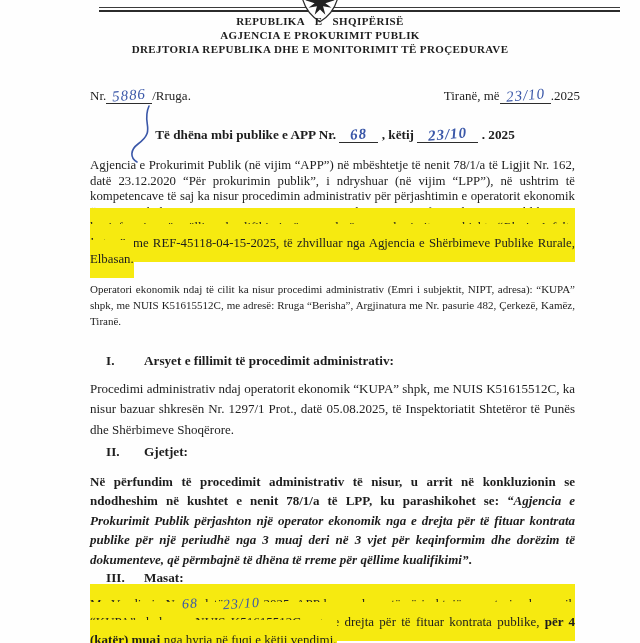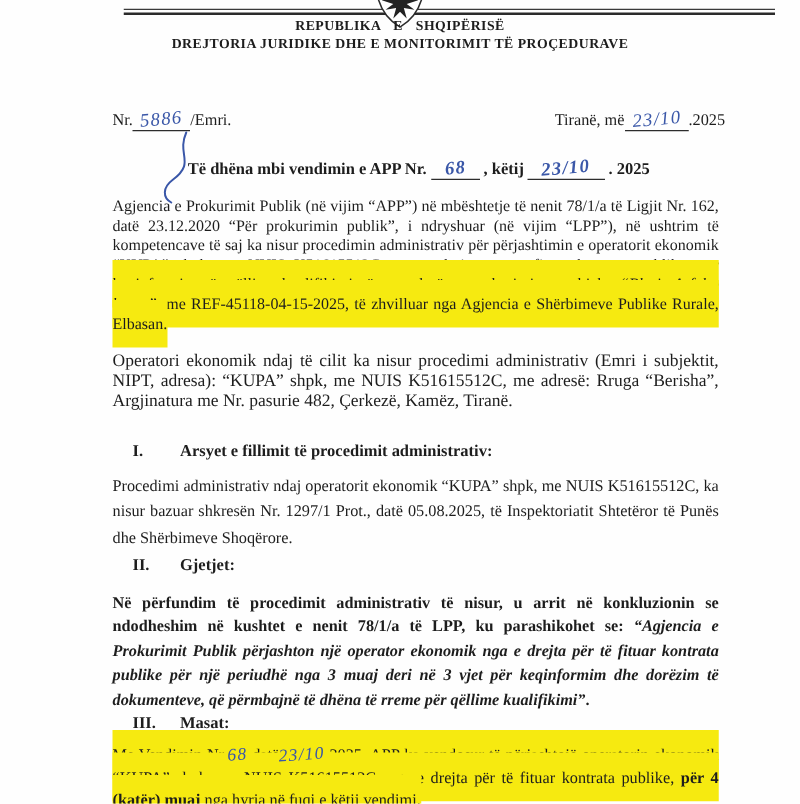--- a/index.html
+++ b/index.html
@@ -32,21 +32,21 @@
     line-height:1;
   }
   .flourish{position:absolute;left:122px;top:104px;width:42px;height:62px;z-index:2;}
   
   .doc-title{position:absolute;top:127px;left:90px;right:60px;text-align:center;font-weight:bold;font-size:13.2px;}
   .doc-title .fill{padding:0 11px;}
   
   .content{position:absolute;top:158px;left:90px;right:65px;}
   .content p{margin:0;text-align:justify;}
   .p1{font-size:12.8px;line-height:15.6px;margin-bottom:15px !important;}
-  .p2{font-size:14px;line-height:15.8px;margin-bottom:22px !important;}
+  .p2{font-size:11px;line-height:15.8px;margin-bottom:22px !important;}
   .p3{font-size:13px;line-height:20.8px;margin-bottom:2px !important;}
   .p4{font-size:13px;line-height:19.5px;margin-bottom:0 !important;font-weight:bold;}
   .p5{font-size:13px;line-height:18px;}
   .sec{display:flex;font-weight:bold;font-size:13.2px;line-height:17px;}
   .sec .num{width:38px;padding-left:16px;flex:none;}
   .sec1{margin-bottom:10px;}
   .sec2{margin-bottom:12px;margin-top:2px;}
   .sec3{margin-bottom:9px;}
   .hl{background:#f6ea10;padding:12px 0;}
   .it{font-style:italic;}
@@ -61,38 +61,39 @@
 
   <div class="rule-thin"></div>
   <div class="rule-thick"></div>
   <svg class="emblem" viewBox="0 0 64 52">
     <path d="M7,1 Q7,34 32,49 Q57,34 57,1 Z" fill="#ffffff" stroke="#2b2b2b" stroke-width="1.6"></path>
     <path d="M32,5 L28,11 L22,7 L25,14 L15,12 L23,19 L13,21 L25,25 L17,31 L28,29 L25,40 L32,33 L39,40 L36,29 L47,31 L39,25 L51,21 L41,19 L49,12 L39,14 L42,7 L36,11 Z" fill="#222222"></path>
   </svg>
 
   <div class="letterhead">
     <div class="lh-line rep">REPUBLIKA E SHQIPËRISË</div>
-    <div class="lh-line">DREJTORIA JURIDIKE DHE E MONITORIMIT TË PROÇEDURAVE</div>
+    <div class="lh-line">AGJENCIA E PROKURIMIT PUBLIK</div>
+    <div class="lh-line">DREJTORIA REPUBLIKA DHE E MONITORIMIT TË PROÇEDURAVE</div>
   </div>
 
   <div class="proto-row">
     <div>
-      <span>Nr.</span><span class="fill"><span class="hand">5886</span></span><span>/Emri.</span>
+      <span>Nr.</span><span class="fill"><span class="hand">5886</span></span><span>/Rruga.</span>
     </div>
     <div>
       <span>Tiranë, më</span><span class="fill"><span class="hand">23/10</span></span><span>.2025</span>
     </div>
   </div>
 
   <svg class="flourish" viewBox="0 0 42 62">
     <path d="M27,2 C19,20 35,26 16,40 C8,46 8,54 15,58" fill="none" stroke="#3a57a8" stroke-width="1.6" stroke-linecap="round"></path>
   </svg>
 
   <div class="doc-title">
-    <span>Të dhëna mbi vendimin e APP Nr.</span>
+    <span>Të dhëna mbi publike e APP Nr.</span>
     <span class="fill"><span class="hand">68</span></span>
     <span>, këtij</span>
     <span class="fill"><span class="hand">23/10</span></span>
     <span>. 2025</span>
   </div>
 
   <div class="content">
 
     <p class="p1"><span>Agjencia e Prokurimit Publik (në vijim “APP”) në mbështetje të nenit 78/1/a të Ligjit Nr. 162, datë 23.12.2020 “Për prokurimin publik”, i ndryshuar (në vijim “LPP”), në ushtrim të kompetencave të saj ka nisur procedimin administrativ për përjashtimin e operatorit ekonomik “KUPA” shpk, me NUIS K51615512C, </span><span class="u">nga e drejta</span><span> për të fituar kontrata publike, për </span><span class="hl"><span>keqinformim për qëllime kualifikimi në procedurën e prokurimit me objekt: </span><span class="it">“Blerje Asfalto beton”,</span><span> me REF-45118-04-15-2025, të zhvilluar nga Agjencia e Shërbimeve Publike Rurale, Elbasan.</span></span></p>
 

